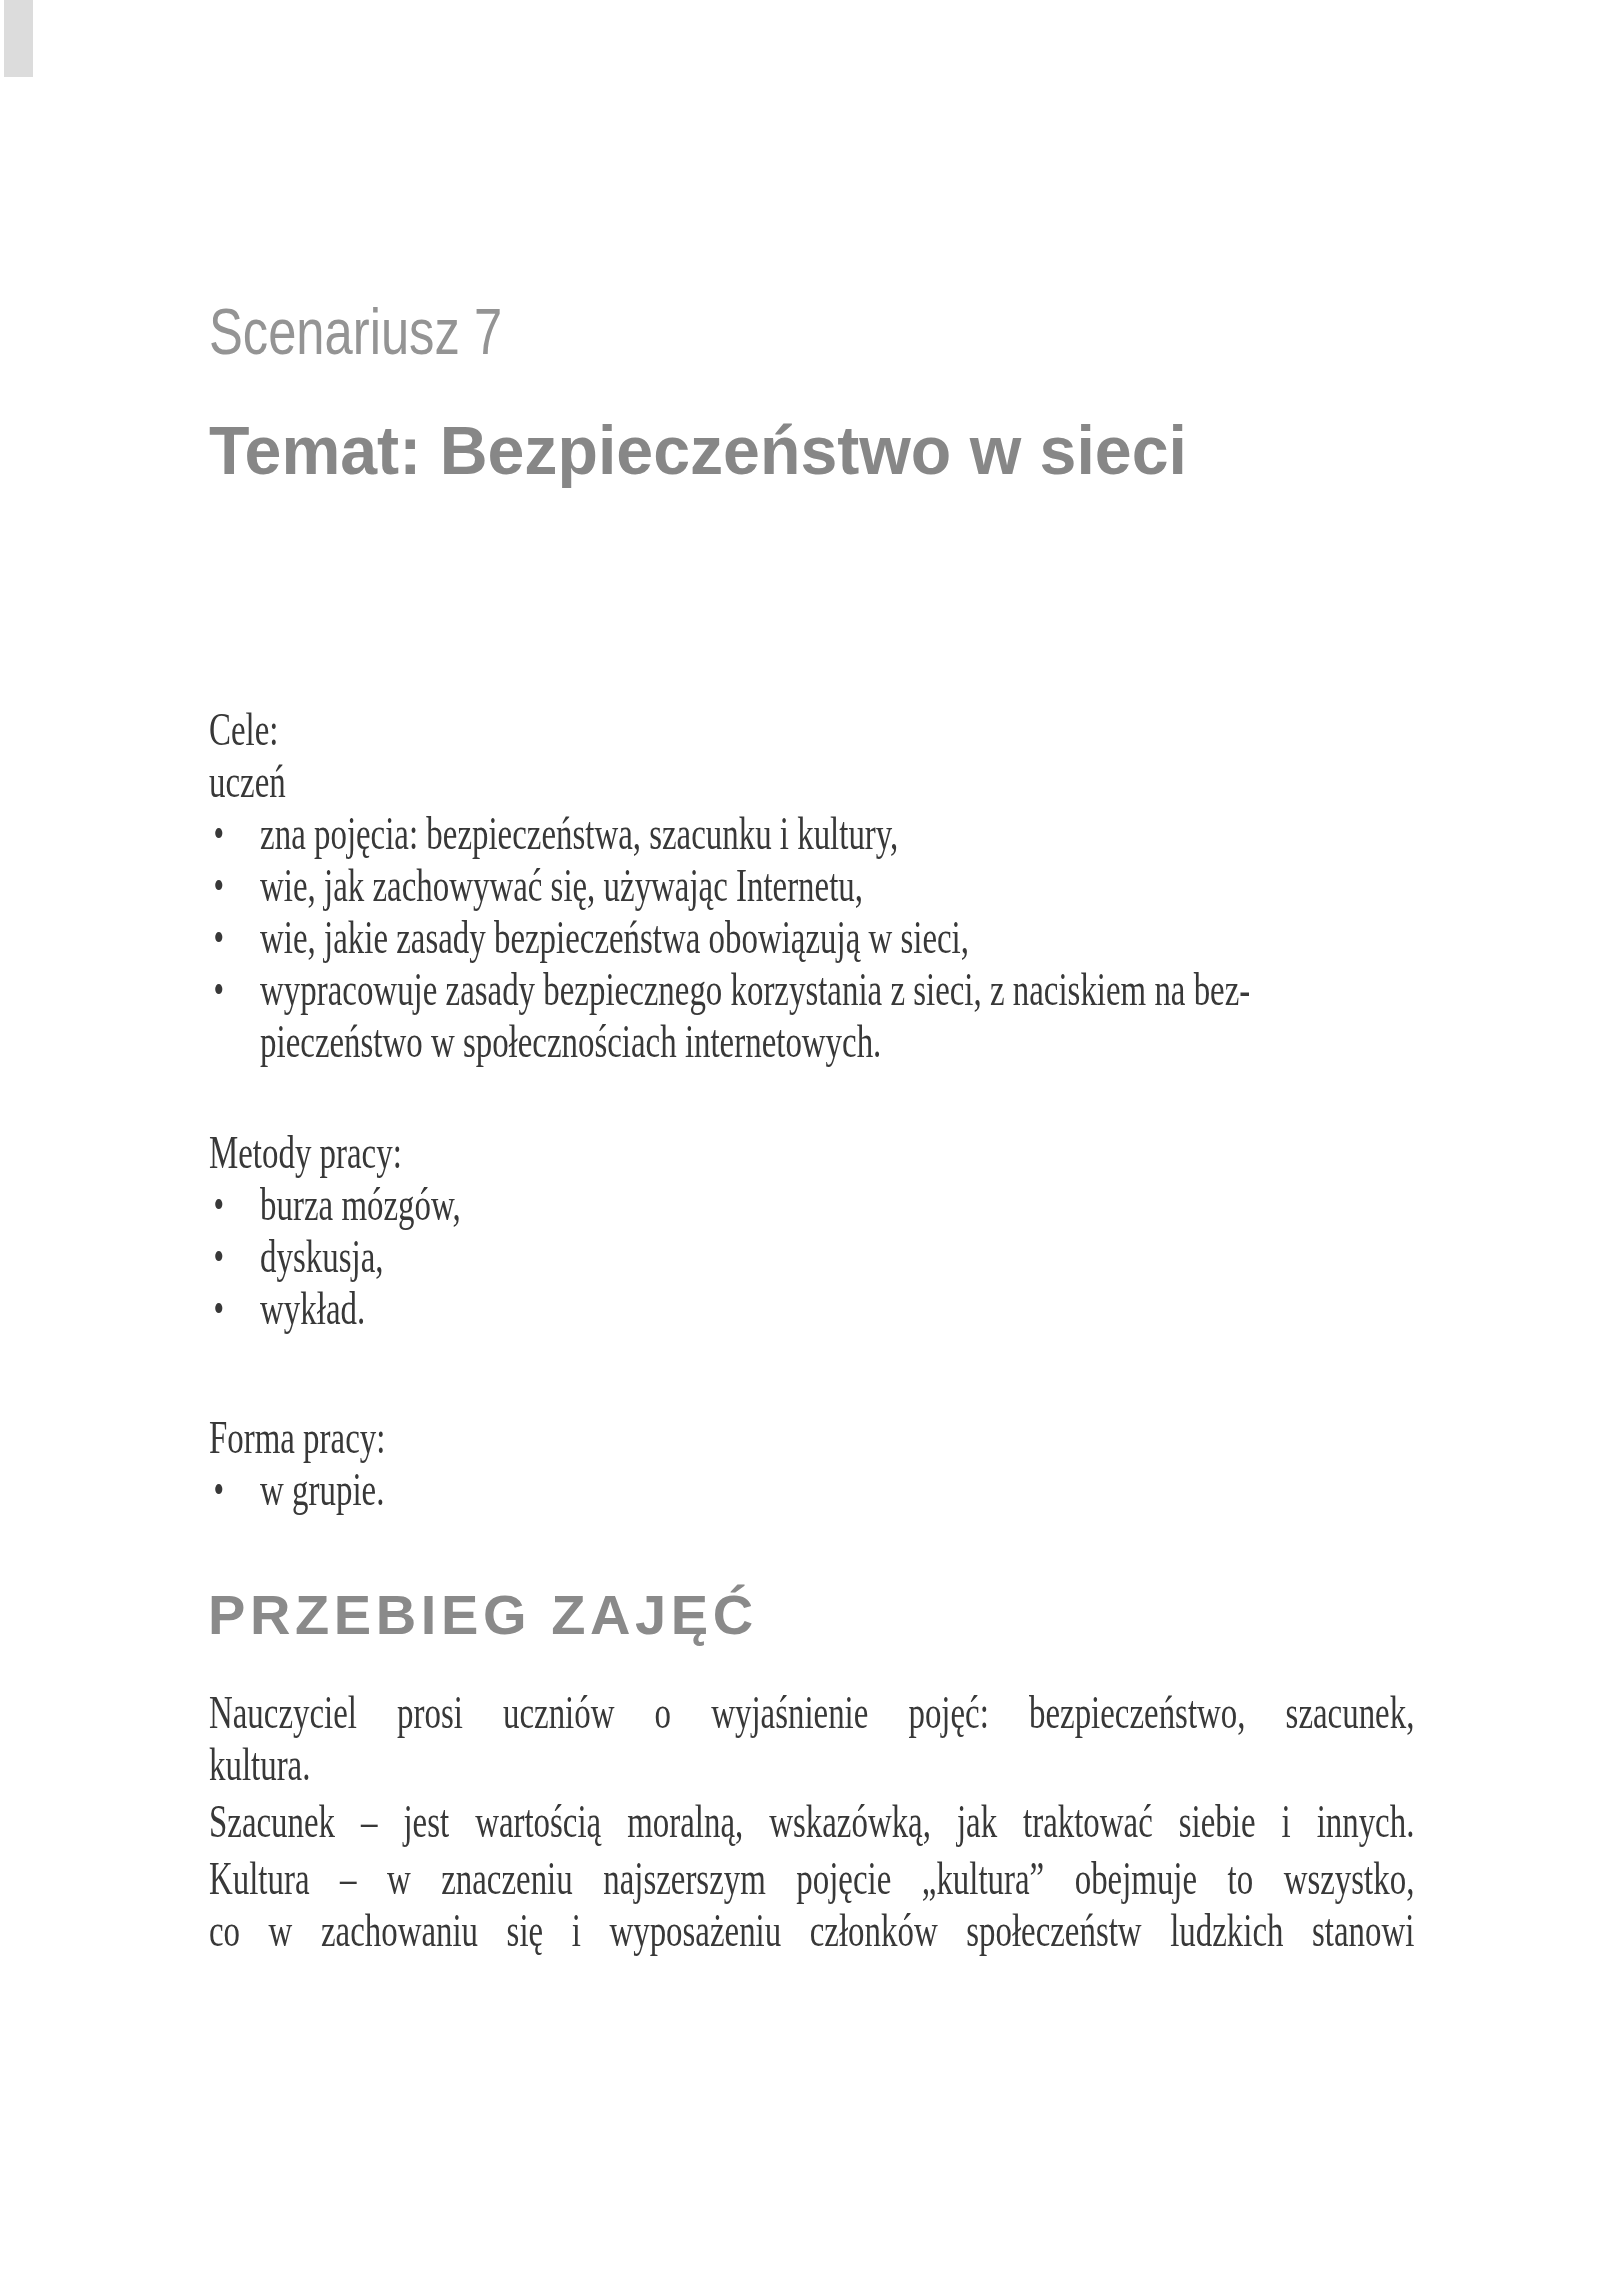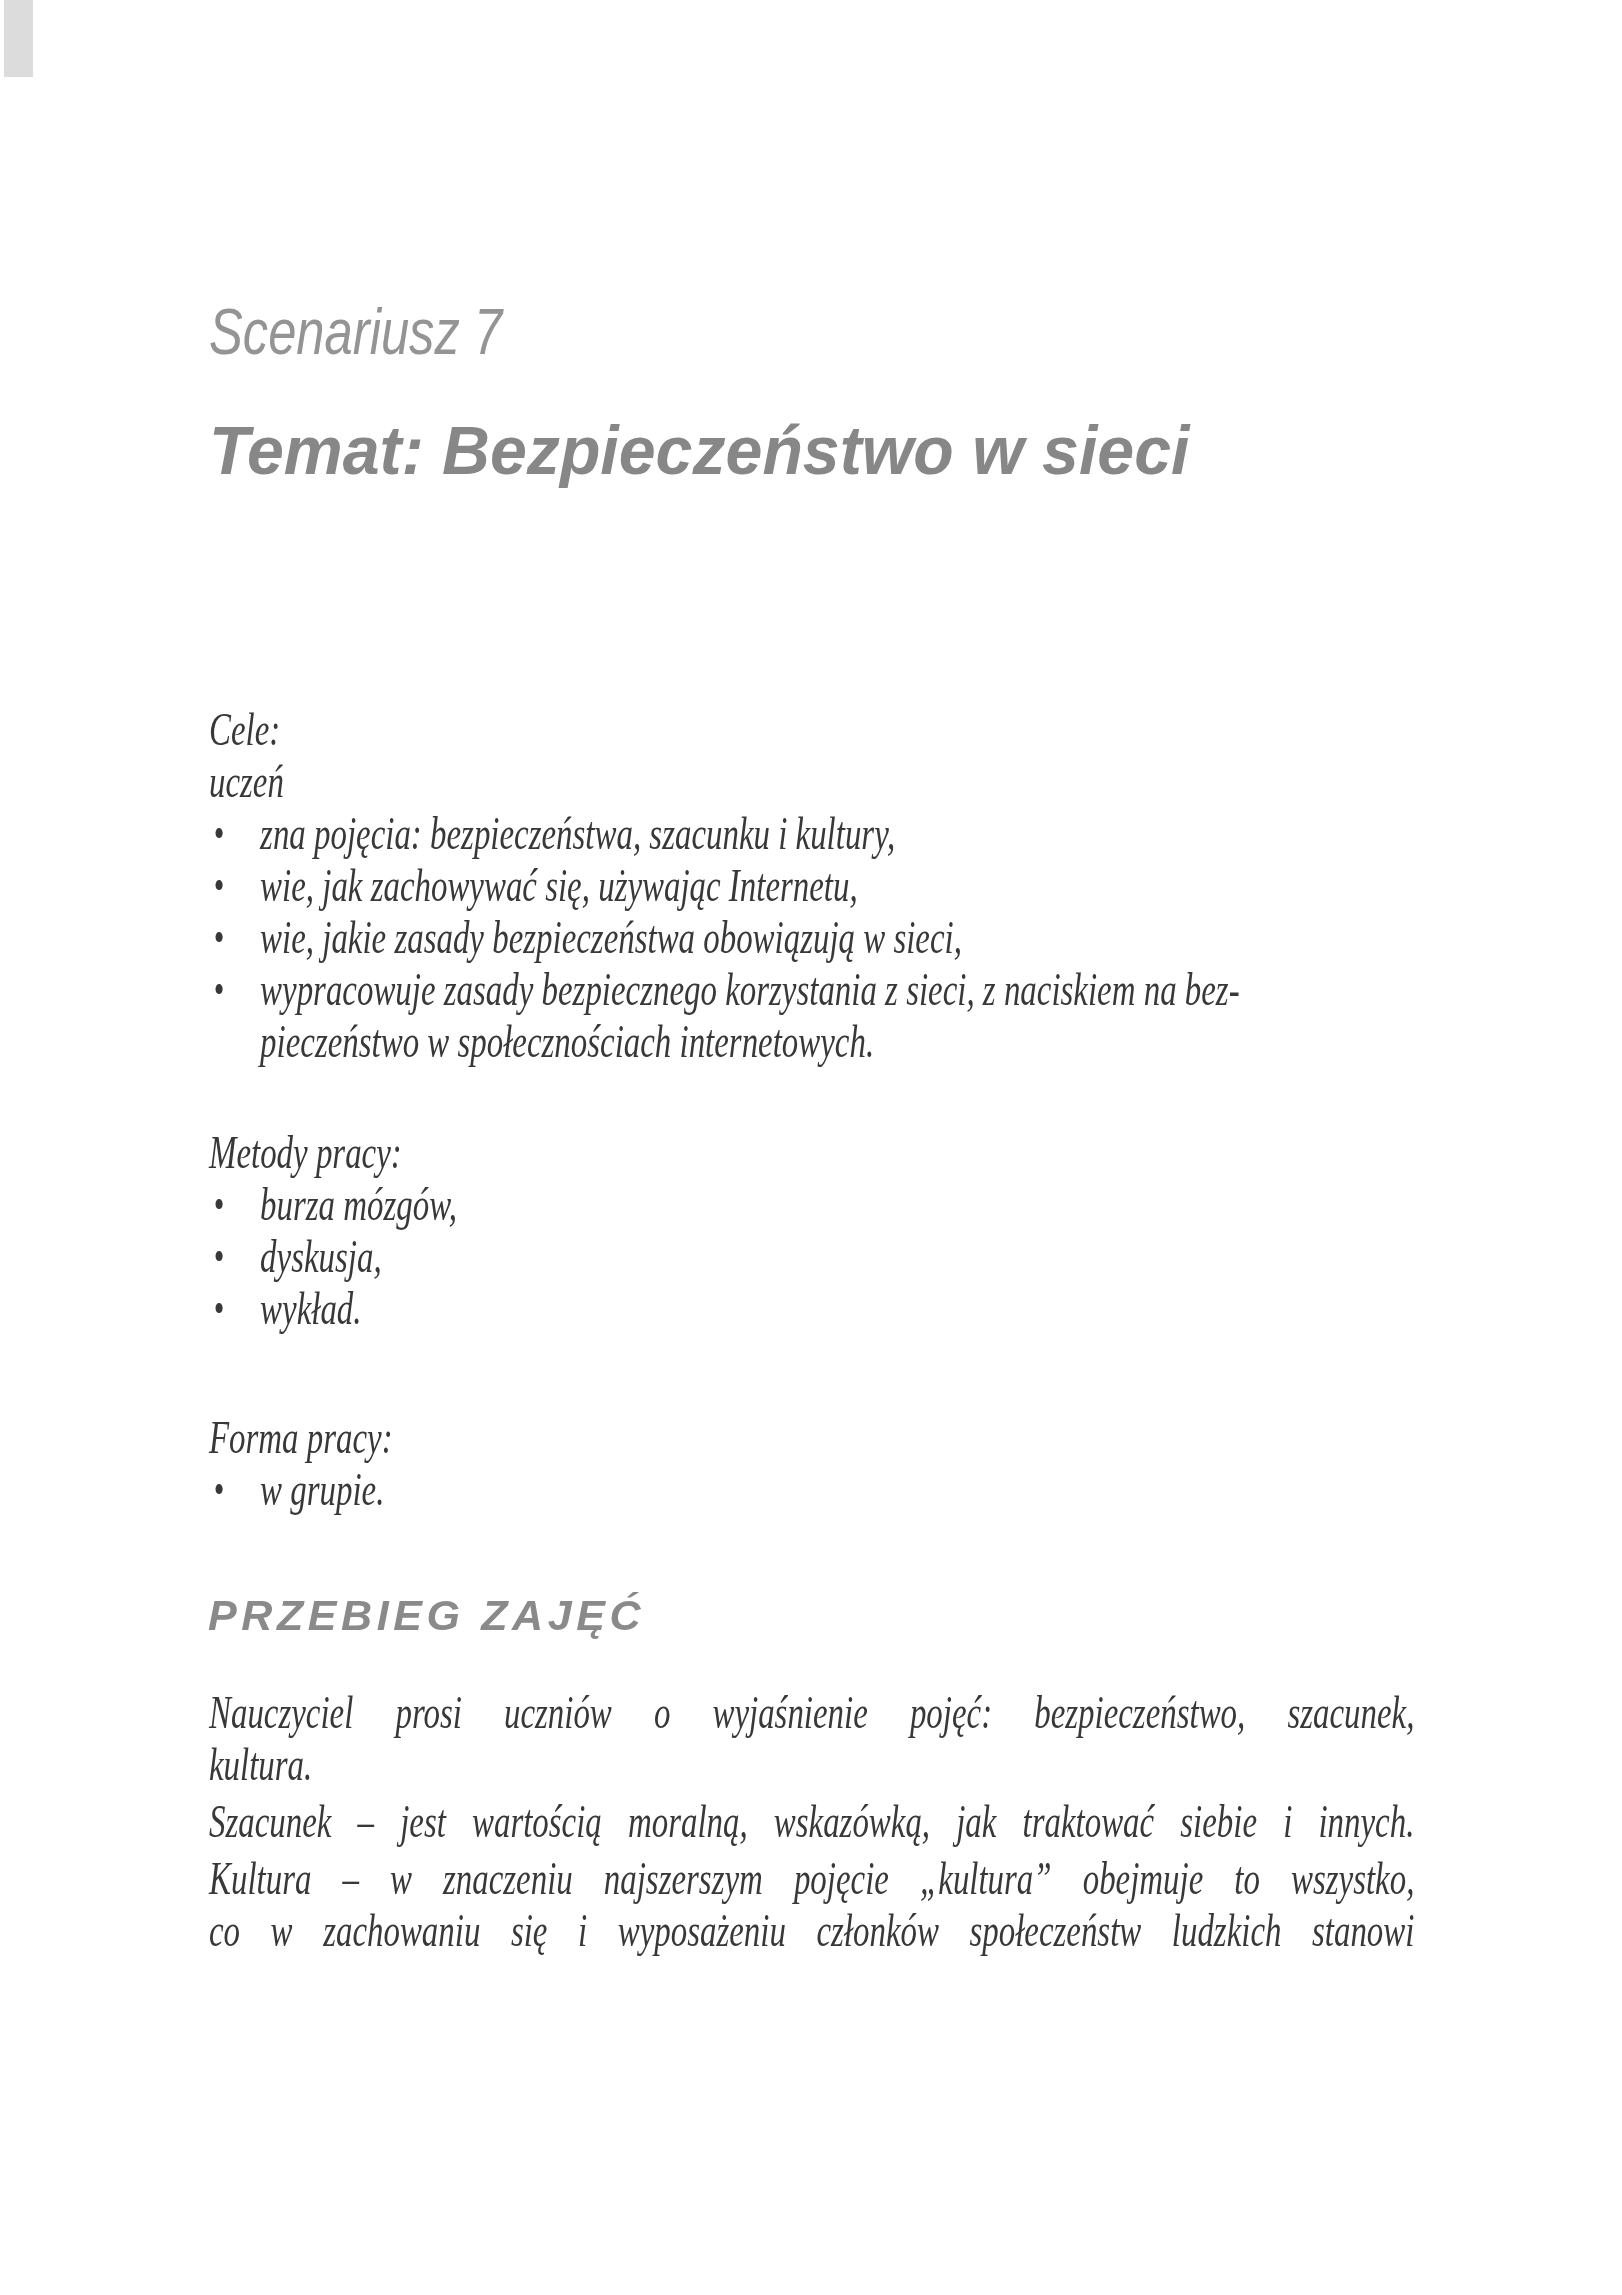--- a/index.html
+++ b/index.html
@@ -3,21 +3,21 @@
 <meta charset="utf-8">
 <style>
   html, body { margin: 0; padding: 0; }
   body {
     width: 1622px; height: 2295px;
     background: #ffffff;
     position: relative;
     overflow: hidden;
     font-family: "Liberation Serif", "DejaVu Serif", serif;
   }
-  .page { position: absolute; inset: 0; font-style: italic; }
+  .page { position: absolute; inset: 0; }
 
   
   .corner-tab {
     position: absolute; left: 3.9px; top: 0;
     width: 29px; height: 77px;
     background: #dcdcdc;
   }
 
   
   .scenario-label {
@@ -58,21 +58,21 @@
     position: absolute; left: 6.5px; top: 0;
     font-size: 43px;
   }
   .section-gap-methods { margin-top: 59px !important; }
   .section-gap-form    { margin-top: 77px !important; }
 
   
   .section-heading {
     position: absolute; left: 208px; top: 1592px;
     font-family: "Liberation Sans", "DejaVu Sans", sans-serif;
-    font-size: 43px; line-height: 46px; font-weight: 700;
+    font-size: 56px; line-height: 46px; font-weight: 700;
     letter-spacing: 4.6px;
     color: #8a8a8a;
     white-space: nowrap;
   }
 
   
   .paragraphs-block {
     position: absolute; left: 209px; top: 1686px;
     width: 1722px;
     font-size: 47px; line-height: 52px;

